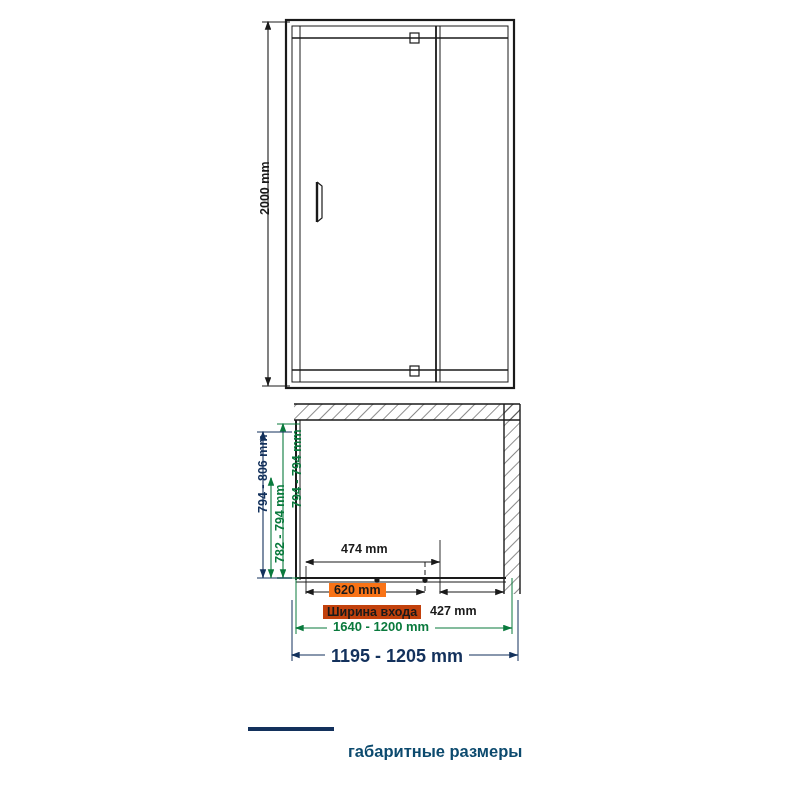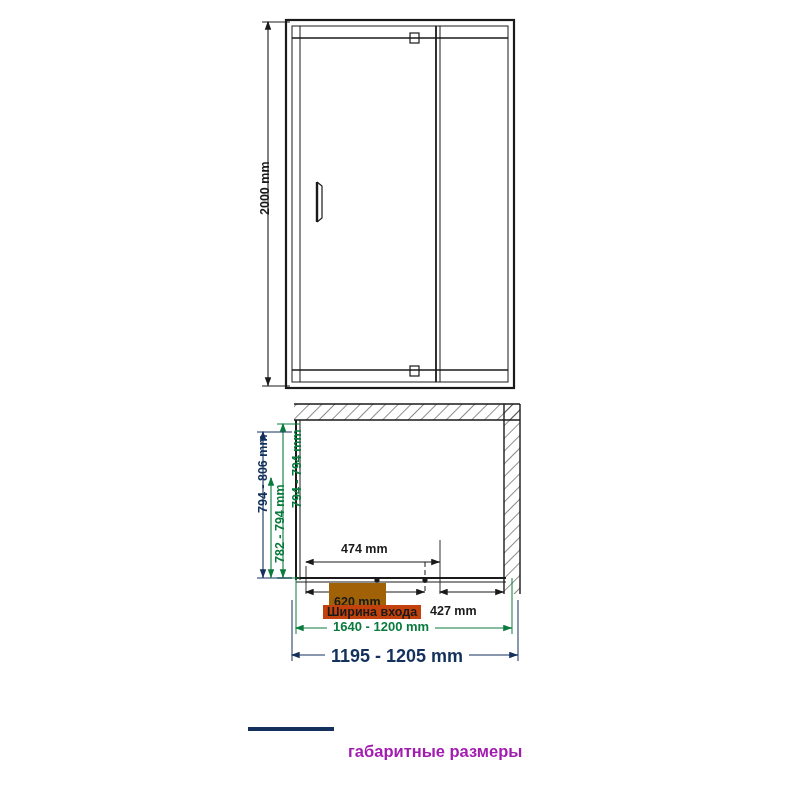--- a/index.html
+++ b/index.html
@@ -14,21 +14,21 @@
   .lbl{position:absolute;font-size:12.5px;font-weight:bold;white-space:nowrap;}
   .lbl.green{color:#0a7a3d;}
   .lbl.navy{color:#13315c;}
   .lbl.dark{color:#1a1a1a;}
   .vert{transform-origin:0 0;}
   .legend{position:absolute;left:248px;top:712px;width:420px;}
   .legend-row{display:flex;align-items:center;height:34px;}
   .legend-line{width:86px;height:4px;margin-right:14px;}
   .legend-text{font-size:16.5px;font-weight:bold;}
   .legend-text.green{color:#0a7a3d;}
-  .legend-text.navy{color:#a21caf;margin-top:44px;}
+  .legend-text.navy{color:#0c4a6e;margin-top:44px;}
 </style>
 </head>
 <body>
 
 <svg class="canvas" viewBox="0 0 800 800">
   <defs>
     <pattern id="hatch" width="9" height="9" patternTransform="rotate(45)" patternUnits="userSpaceOnUse">
       <line x1="0" y1="0" x2="0" y2="9" stroke="#1a1a1a" stroke-width="1"></line>
     </pattern>
     <marker id="arrGreen" markerWidth="9" markerHeight="9" refX="8" refY="3" orient="auto">
@@ -130,21 +130,21 @@
 <div class="lbl dark vert" style="left:258px;top:215px;transform:rotate(-90deg);">2000 mm</div>
 
 <div class="lbl green vert" style="left:290px;top:508px;transform:rotate(-90deg);">794 - 794 mm</div>
 
 <div class="lbl navy vert" style="left:256px;top:513px;transform:rotate(-90deg);">794 - 806 mm</div>
 
 <div class="lbl green vert" style="left:273px;top:563px;transform:rotate(-90deg);">782 - 794 mm</div>
 
 <div class="lbl dark" style="left:336px;top:542px;background:#fff;padding:0 5px;">474 mm</div>
 
-<div class="lbl dark" style="left:329px;top:583px;background:#a16207;padding:12px 5px;">620 mm</div>
+<div class="lbl dark" style="left:329px;top:583px;background:#f97316;padding:0 5px;">620 mm</div>
 
 <div class="lbl dark" style="left:323px;top:605px;background:#c2410c;padding:0 4px;">Ширина входа</div>
 
 <div class="lbl dark" style="left:426px;top:604px;background:#fff;padding:0 4px;">427 mm</div>
 
 <div class="lbl green" style="left:327px;top:619px;background:#fff;padding:0 6px;font-size:13px;">1640 - 1200 mm</div>
 
 <div class="lbl navy" style="left:325px;top:646px;background:#fff;padding:0 6px;font-size:18px;">1195 - 1205 mm</div>
 
 <div class="legend">

